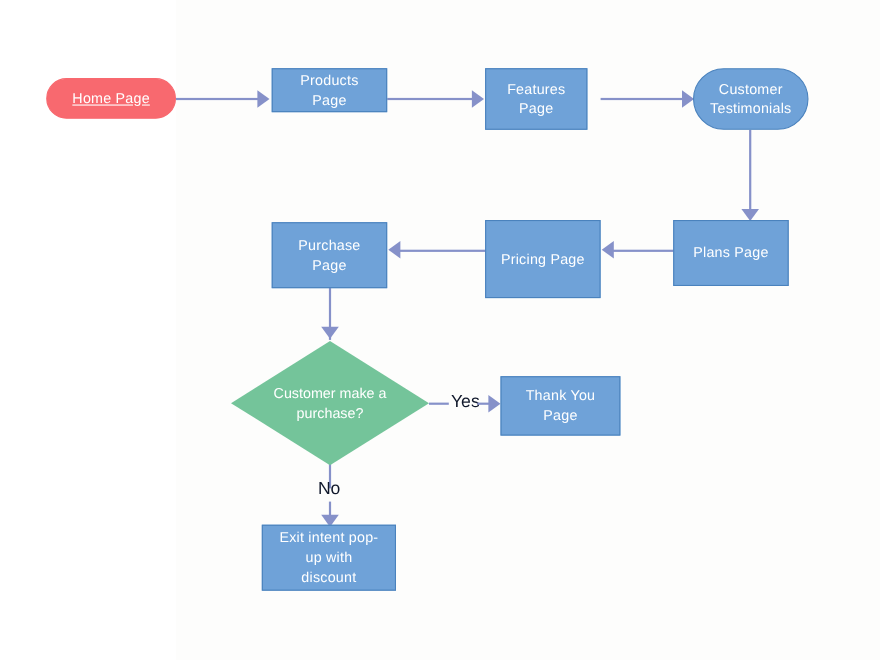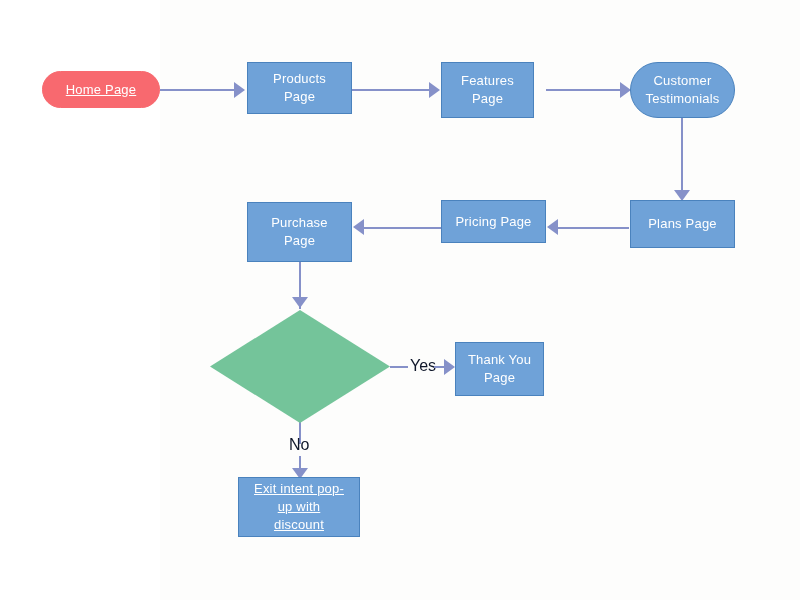--- a/index.html
+++ b/index.html
@@ -141,40 +141,42 @@
   <div class="conn-line h" style="left:434px; top:366px; width:14px;"></div>
   <div class="arrowhead right" style="left:444px; top:359px;"></div>
 
   <div class="conn-line v" style="left:299px; top:420px; height:24px;"></div>
   <div class="edge-label" style="left:289px; top:438px;text-align:right;">No</div>
   <div class="conn-line v" style="left:299px; top:456px; height:16px;"></div>
   <div class="arrowhead down" style="left:292px; top:468px;"></div>
 
   <div class="node terminator" style="left:42px; top:71px; width:118px; height:37px;">Home Page</div>
 
-  <div class="node process" style="left:247px; top:62px; width:105px; height:52px;">Products
+  <div class="node process" style="left:247px; top:62px; width:105px; height:40px;">Products
 Page</div>
 
   <div class="node process" style="left:441px; top:62px; width:93px; height:56px;">Features
 Page</div>
 
   <div class="node process" style="left:630px; top:62px; width:105px; height:56px;border-radius:28px;">Customer
 Testimonials</div>
 
-  <div class="node process" style="left:630px; top:200px; width:105px; height:48px;">Plans Page</div>
+  <div class="node process" style="left:612px; top:200px; width:105px; height:60px;">Plans Page</div>
 
-  <div class="node process" style="left:441px; top:200px; width:105px; height:43px;">Pricing Page</div>
+  <div class="node process" style="left:441px; top:200px; width:105px; height:71px;">Pricing Page</div>
 
   <div class="node process" style="left:247px; top:202px; width:105px; height:60px;">Purchase
 Page</div>
 
   <div class="decision" style="left:210px; top:310px; width:180px; height:113px;">
     <div class="diamond-shape"></div>
+    <div class="decision-text">Customer make  a
+purchase?</div>
   </div>
 
-  <div class="node process" style="left:455px; top:342px; width:89px; height:54px;">Thank You
+  <div class="node process" style="left:455px; top:342px; width:109px; height:54px;">Thank You
 Page</div>
 
-  <div class="node process" style="left:238px; top:477px; width:122px; height:60px;text-decoration:underline;">Exit intent pop-
+  <div class="node process" style="left:238px; top:477px; width:122px; height:60px;">Exit intent pop-
 up with
 discount</div>
 
 </div>
 
 </body></html>

